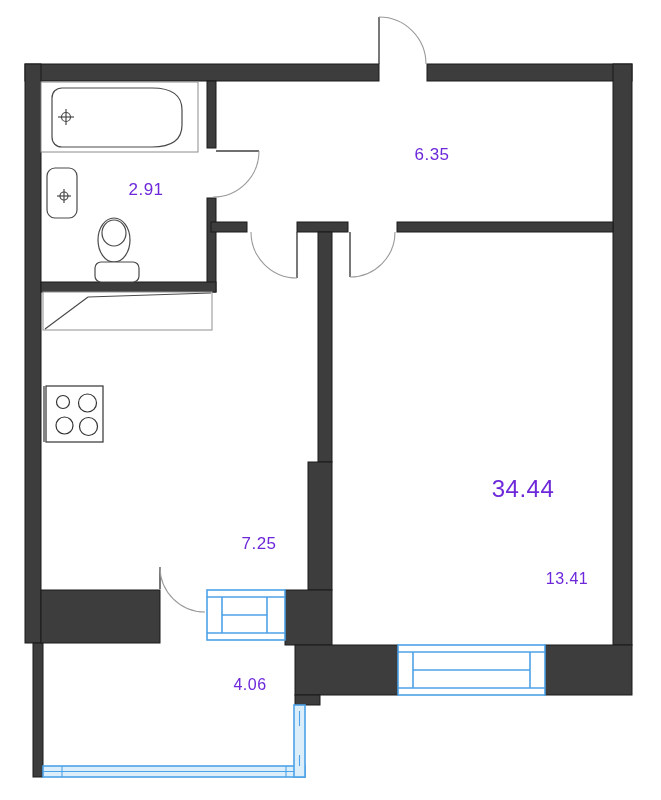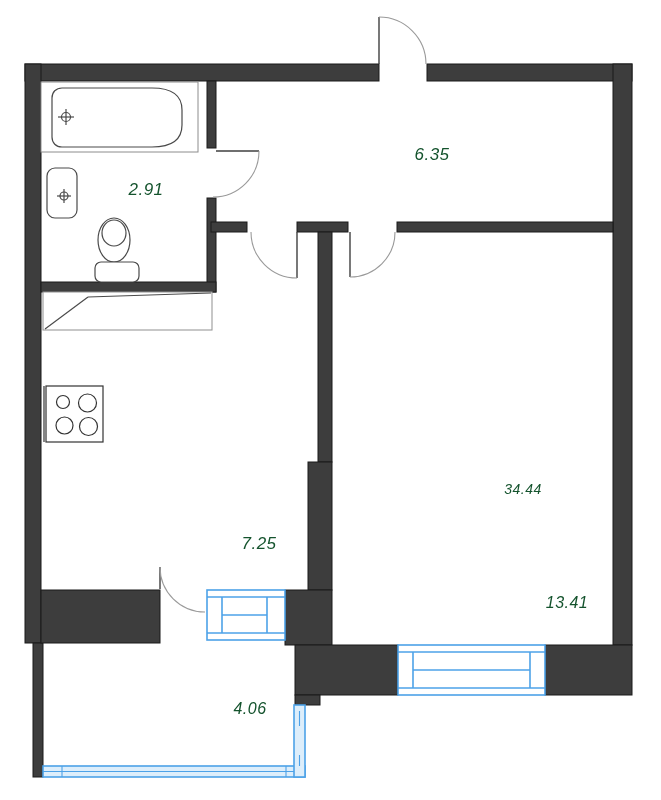--- a/index.html
+++ b/index.html
@@ -7,28 +7,27 @@
     position:relative;
     width:661px;height:800px;
     background:#ffffff;
     font-family:"Liberation Sans",sans-serif;
     overflow:hidden;
   }
   .plan svg{position:absolute;left:0;top:0;}
   .area-label{
     position:absolute;
     transform:translate(-50%,-50%);
-    font-style:italic;
     font-size:17px;
-    color:#14532d;
+    color:#6d28d9;
     letter-spacing:0.5px;
     white-space:nowrap;
   }
-  .area-label.total{font-size:14px;}
-  .area-label.small{font-size:16px;margin-top:24px;}
+  .area-label.total{font-size:24px;}
+  .area-label.small{font-size:16px;}
 </style>
 </head>
 <body>
 
 <div class="plan">
 
   <svg width="661" height="800" viewBox="0 0 661 800">
 
     <g fill="#3d3d3d" stroke="#1b1b1b" stroke-width="1">
       <rect x="25" y="64" width="354" height="17"></rect>

